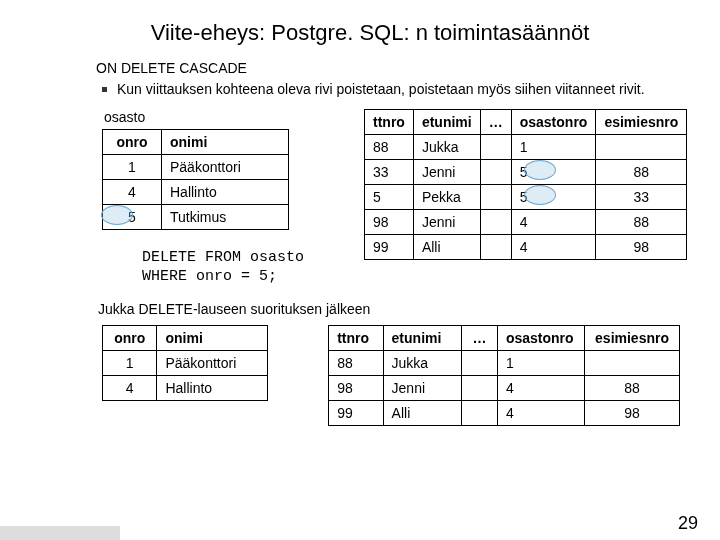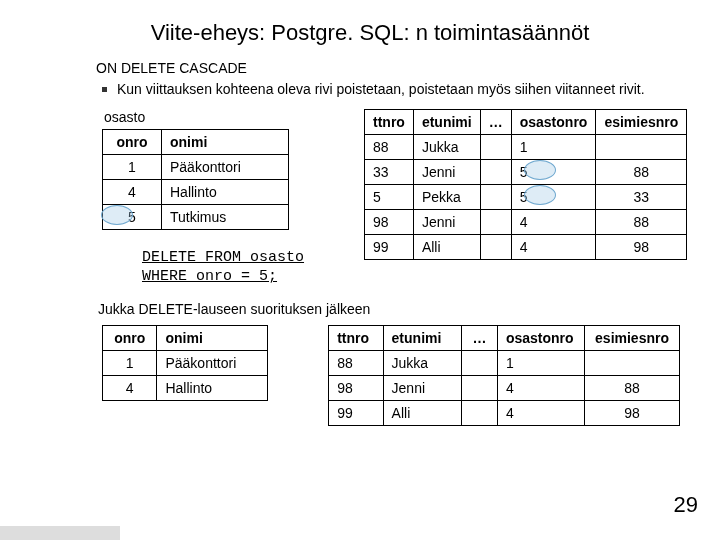--- a/index.html
+++ b/index.html
@@ -66,31 +66,30 @@
   .t-tyo th:nth-child(2), .t-tyo td:nth-child(2){ width:80px;}
   .t-tyo th:nth-child(3), .t-tyo td:nth-child(3){ width:26px; text-align:center;}
   .t-tyo th:nth-child(4), .t-tyo td:nth-child(4){ width:74px; text-align:left;}
   .t-tyo th:nth-child(5), .t-tyo td:nth-child(5){ width:84px; text-align:center;}
   .code {
     font-family: "Courier New", monospace;
     font-size: 15px;
     white-space: pre;
     margin: 18px 0 0 40px;
     line-height: 1.3;
-    text-decoration: underline;
   }
   .after-label {
     font-size: 14px;
     margin: 14px 0 8px 38px;
   }
   .pagenum {
     position: absolute;
     right: 22px;
-    bottom: 22px;
-    font-size: 22px;
+    bottom: 6px;
+    font-size: 18px;
   }
   .footerbar {
     position: absolute;
     left: 0; bottom: 0;
     width: 120px; height: 14px;
     background: #ddd;
   }
   .hl-cell { position: relative; }
   .hl-oval {
     position: absolute;

